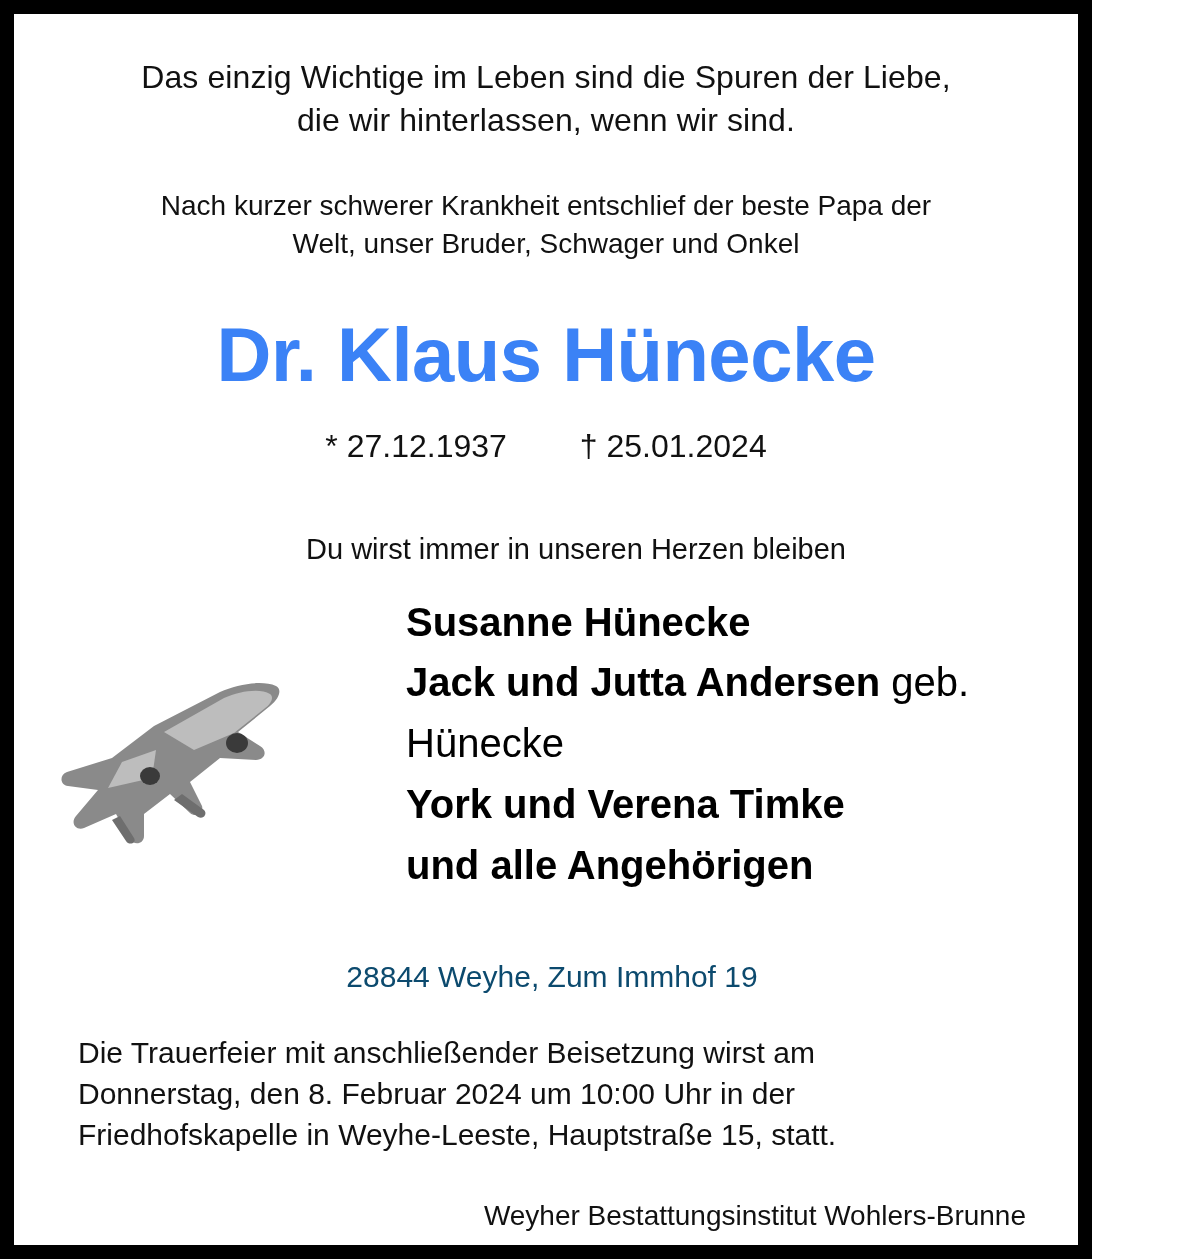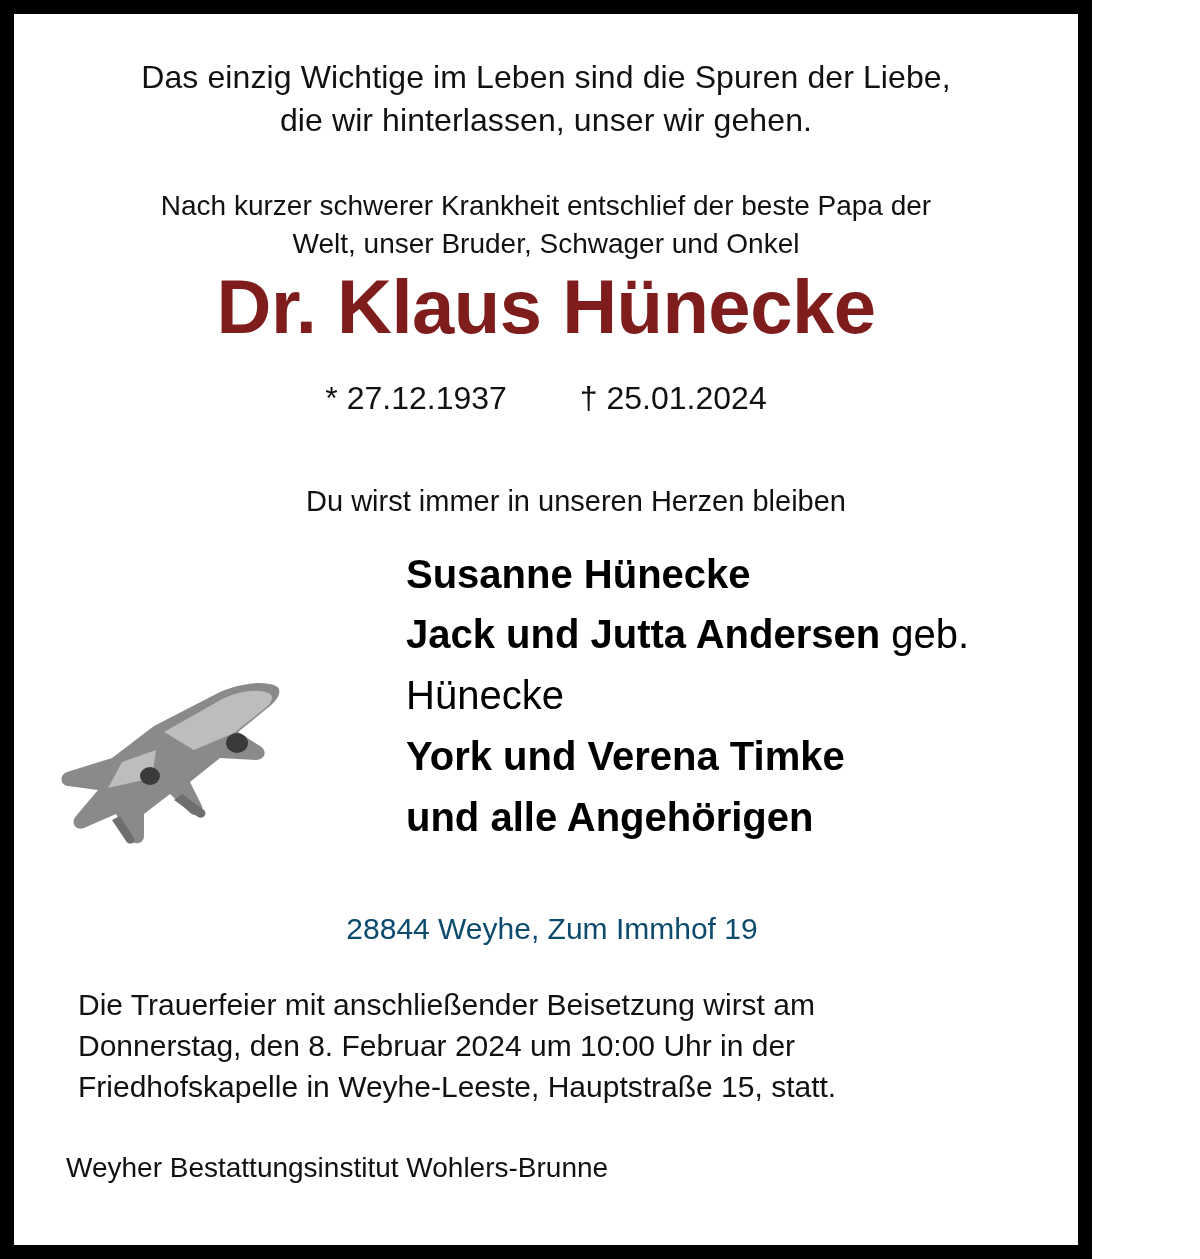--- a/index.html
+++ b/index.html
@@ -44,21 +44,22 @@
     text-align: center;
     font-size: 28px;
     line-height: 1.35;
     color: #111;
     margin-top: 46px;
   }
   .name {
     text-align: center;
     font-size: 76px;
     font-weight: bold;
-    color: #7f1d1d;
+    color: #3b82f6;
+    margin-top: 48px;
     letter-spacing: -0.5px;
   }
   .dates {
     display: flex;
     justify-content: center;
     gap: 73px;
     font-size: 32px;
     color: #111;
     margin-top: 30px;
   }
@@ -93,21 +94,21 @@
     margin-top: 38px;
     font-size: 30px;
     line-height: 1.38;
     color: #111;
     text-align: justify;
     padding-left: 12px;
     padding-right: 6px;
   }
   .ceremony > span { display: block; }
   .funeral-home {
-    text-align: left;
+    text-align: right;
     font-size: 28px;
     color: #111;
     margin-top: 44px;
   }
   .plane {
     position: absolute;
     left: 10px;
     top: 640px;
     width: 360px;
     height: 200px;
@@ -135,21 +136,21 @@
       <g fill="#6e6e6e">
         <path d="M158 140 L180 156 C184 160 179 166 174 163 L150 146 Z"></path>
         <path d="M96 162 L110 184 C113 189 105 192 102 187 L88 166 Z"></path>
       </g>
     </svg>
 
     <div class="content">
 
       <div class="epitaph">
         <div>Das einzig Wichtige im Leben sind die Spuren der Liebe,</div>
-        <div>die wir hinterlassen, unser wir gehen.</div>
+        <div>die wir hinterlassen, wenn wir sind.</div>
       </div>
 
       <div class="intro">
         <div>Nach kurzer schwerer Krankheit entschlief der beste Papa der</div>
         <div>Welt, unser Bruder, Schwager und Onkel</div>
       </div>
 
       <div class="name">Dr. Klaus Hünecke</div>
 
       <div class="dates">

